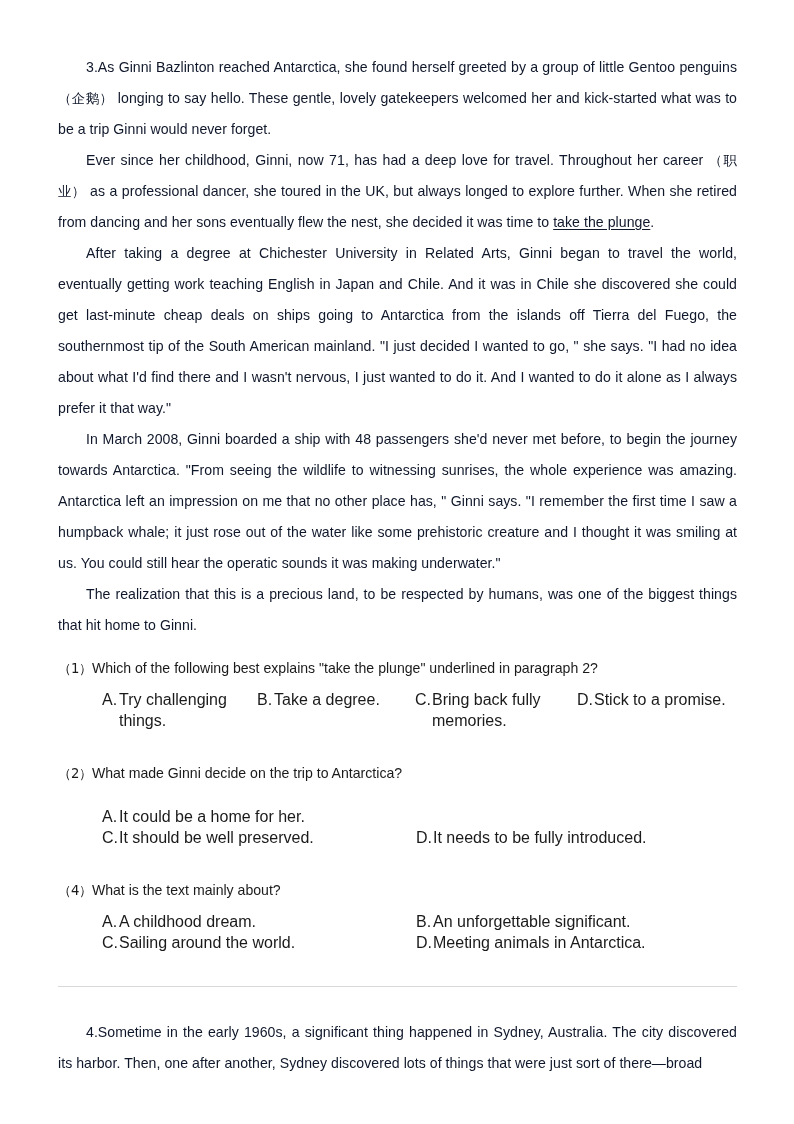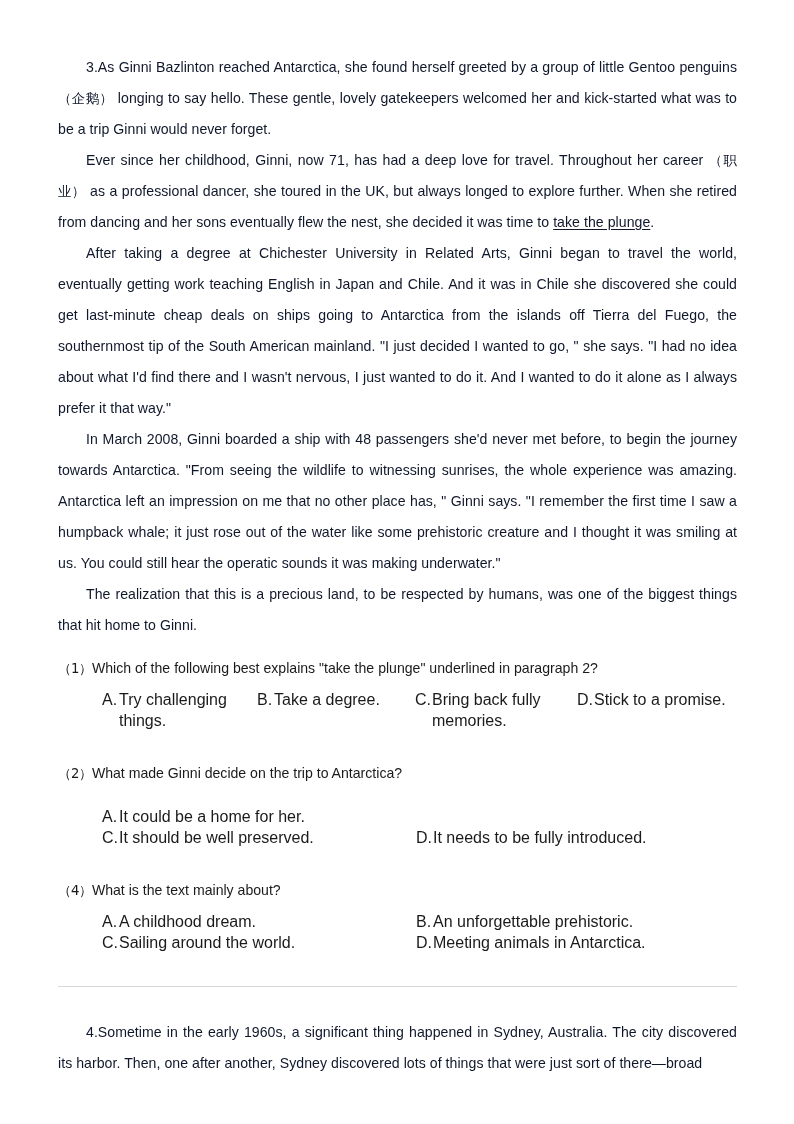--- a/index.html
+++ b/index.html
@@ -146,21 +146,21 @@
         <div class="opt h2 row2"><span class="optlabel">D.</span><span>It needs to be fully introduced.</span></div>
       </div>
     </div>
 
     <div class="qblock">
       <div class="qstem">
         <span class="qnum">（4）</span><span>What is the text mainly about?</span>
       </div>
       <div class="opts opts-2line">
         <div class="opt h1 row1"><span class="optlabel">A.</span><span>A childhood dream.</span></div>
-        <div class="opt h2 row1"><span class="optlabel">B.</span><span>An unforgettable prehistoric.</span></div>
+        <div class="opt h2 row1"><span class="optlabel">B.</span><span>An unforgettable significant.</span></div>
         <div class="opt h2 row2"><span class="optlabel">D.</span><span>Meeting animals in Antarctica.</span></div>
         <div class="opt h1 row2"><span class="optlabel">C.</span><span>Sailing around the world.</span></div>
       </div>
     </div>
 
     <div class="spacer-before-divider"></div>
     <hr class="divider">
     <div class="spacer-after-divider"></div>
 
     <p class="para">4.Sometime in the early 1960s, a significant thing happened in Sydney, Australia. The city discovered its harbor. Then, one after another, Sydney discovered lots of things that were just sort of there—broad</p>

